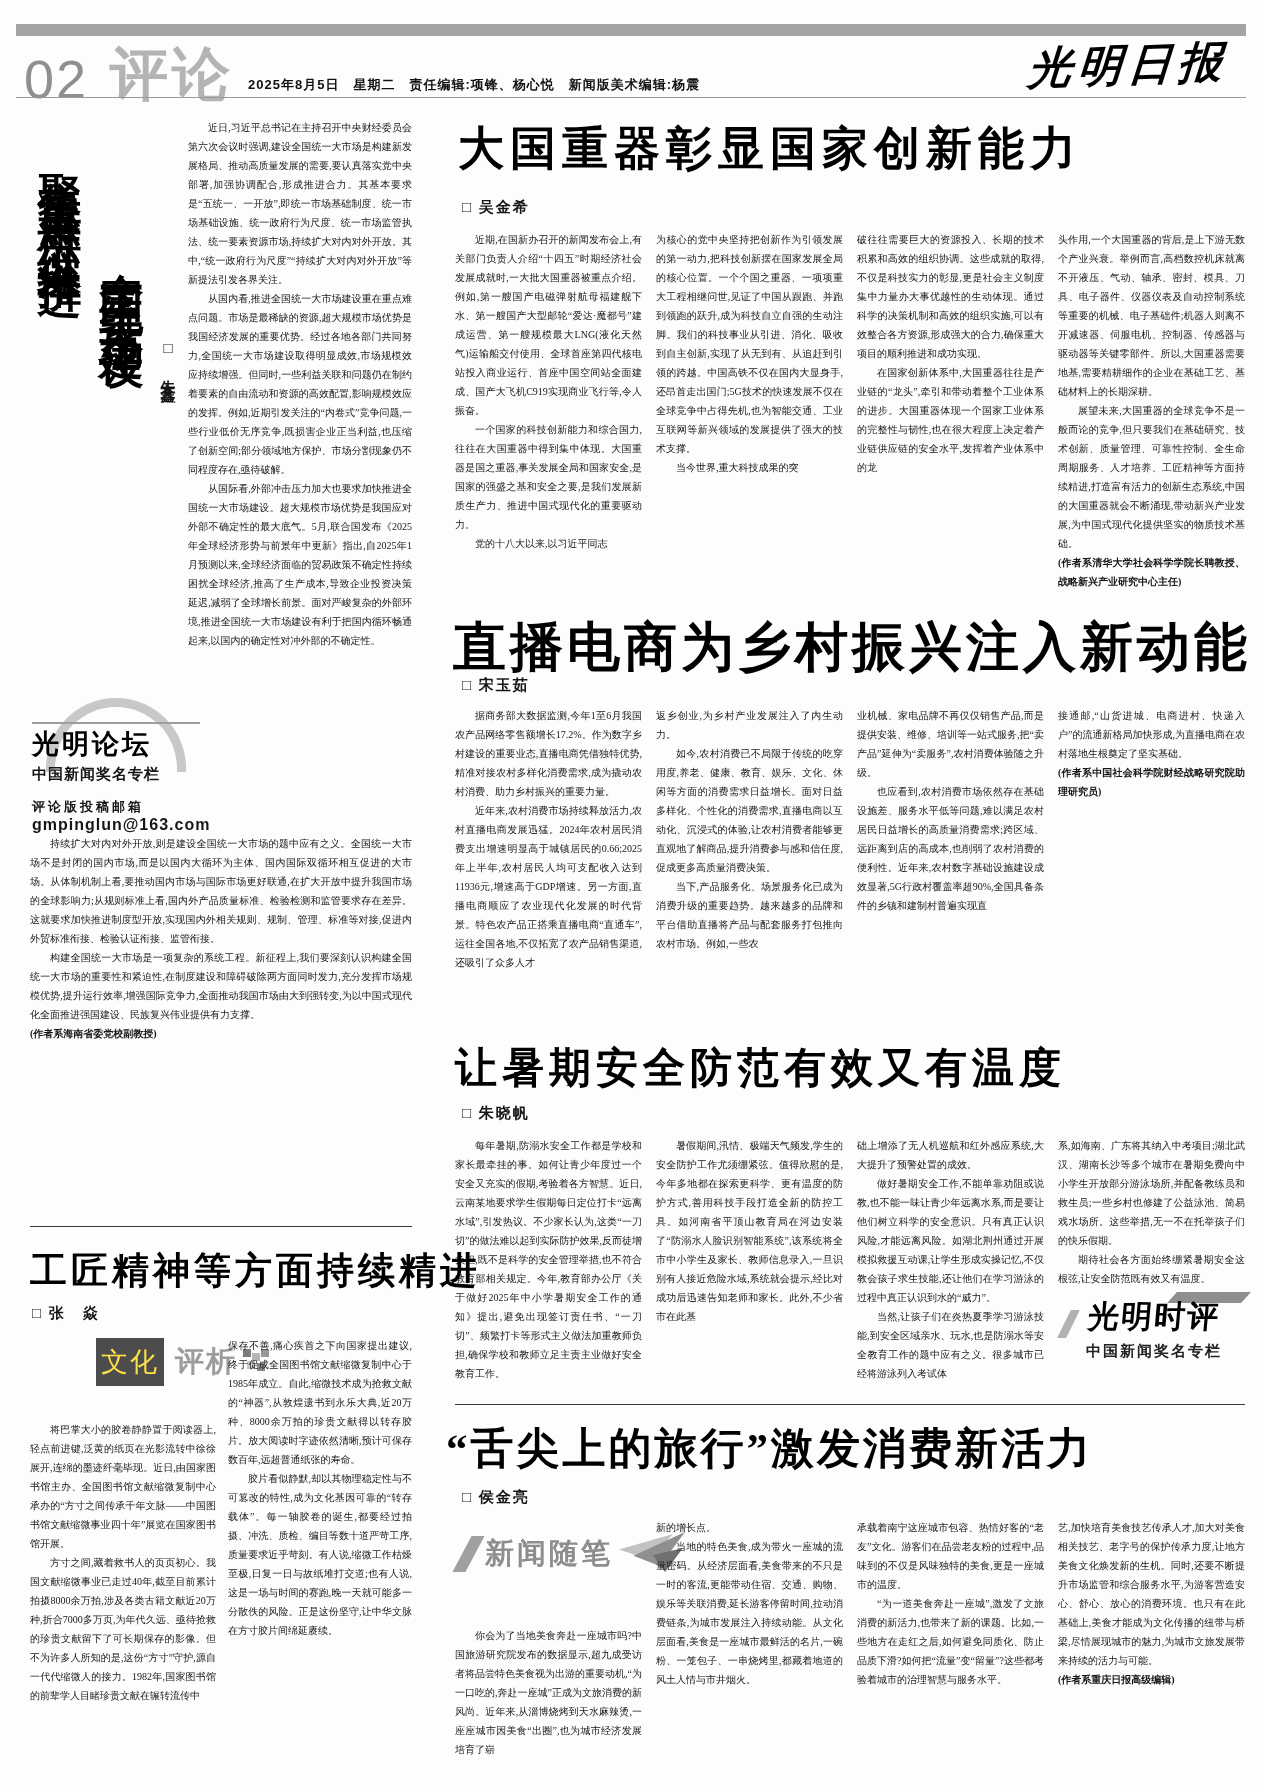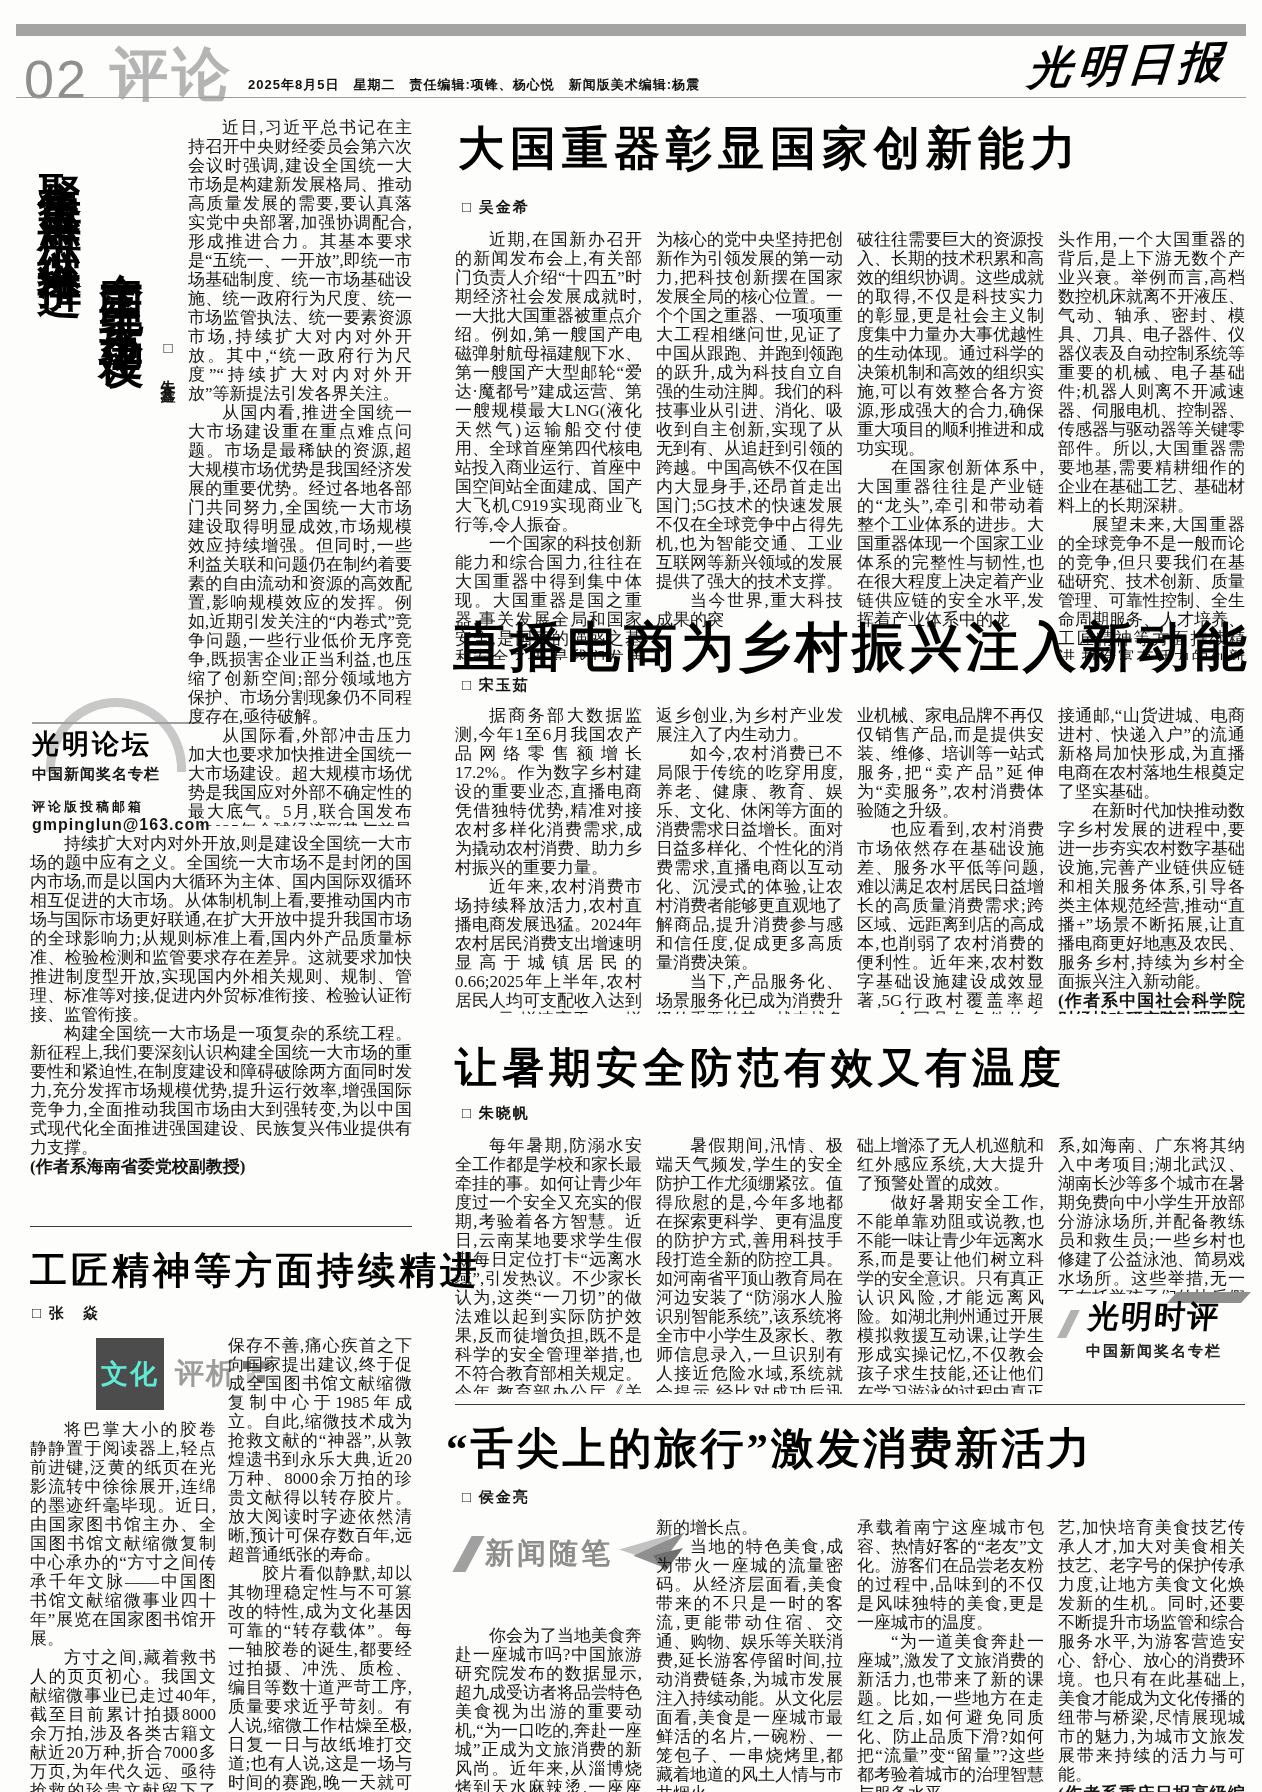--- a/index.html
+++ b/index.html
@@ -10,21 +10,21 @@
   .pageno{position:absolute;left:24px;top:48px;font-family:"Liberation Sans",sans-serif;
           font-weight:300;font-size:54px;color:#8f8f8f;letter-spacing:2px}
   .section-title{position:absolute;left:110px;top:36px;font-family:"Liberation Sans",sans-serif;
           font-weight:900;font-size:58px;color:#b4b4b4;letter-spacing:4px}
   .dateline{position:absolute;left:248px;top:76px;font-family:"Liberation Sans",sans-serif;
           font-weight:700;font-size:13px;color:#111;letter-spacing:1px}
   .paper-logo{position:absolute;right:34px;top:36px;font-size:44px;font-weight:700;font-style:italic;
           letter-spacing:6px;transform:rotate(-2deg) skewX(-6deg);color:#000}
   .head-rule{position:absolute;left:16px;right:16px;top:97px;height:1px;background:#9a9a9a}
   
-  .body-text{font-size:17px;line-height:19px;text-align:justify;overflow:hidden;position:absolute}
+  .body-text{font-size:10px;line-height:19px;text-align:justify;overflow:hidden;position:absolute}
   .body-text p{margin:0;text-indent:2em}
   .body-text p.cont{text-indent:0}
   .credit{font-weight:bold;text-indent:0 !important;margin-top:2px}
   .headline{position:absolute;font-weight:900;white-space:nowrap;color:#000}
   .byline{position:absolute;font-size:15px;font-weight:700;letter-spacing:2px}
   .rule{position:absolute;height:1px;background:#3a3a3a}
   
   .vtitle{position:absolute;writing-mode:vertical-rl;font-weight:900;font-size:44px;
           letter-spacing:9px;color:#000}
   .vbyline{position:absolute;writing-mode:vertical-rl;font-size:15px;font-weight:700;letter-spacing:4px}
@@ -34,21 +34,21 @@
   .lt-arc{position:absolute;left:14px;top:0;width:140px;height:74px;border:9px solid #c8c8c8;
           border-bottom:none;border-radius:999px 999px 0 0;box-sizing:border-box}
   .lt-line{position:absolute;left:0;right:0;top:24px;height:2px;background:#9e9e9e}
   .lt-title{position:relative;margin-top:28px;font-size:27px;font-weight:900;letter-spacing:3px;color:#000}
   .lt-sub{position:relative;font-size:15px;font-weight:800;letter-spacing:1px;margin-top:3px}
   .lt-mail-label{position:relative;margin-top:14px;font-size:13px;font-weight:700;letter-spacing:3px}
   .lt-email{position:relative;font-size:16px;font-weight:700;letter-spacing:1px}
   
   .pingxi{position:absolute;left:96px;top:1338px;display:flex;align-items:center;
           font-family:"Liberation Sans",sans-serif}
-  .px-box{background:#4c4c4c;color:#5eead4;font-weight:700;font-size:27px;padding:18px 5px;letter-spacing:2px}
+  .px-box{background:#4c4c4c;color:#fde047;font-weight:400;font-size:27px;padding:6px 5px;letter-spacing:2px}
   .px-rest{color:#9c9c9c;font-weight:900;font-size:29px;letter-spacing:2px;margin-left:11px}
   .px-mosaic{position:relative;width:26px;height:26px;margin-left:6px}
   .px-mosaic i{position:absolute;width:8px;height:8px}
   
   .suibi{position:absolute;left:462px;top:1532px;display:flex;align-items:center;
          font-family:"Liberation Sans",sans-serif}
   .sb-dash{width:13px;height:36px;background:#a0a0a0;transform:skewX(-28deg);margin-right:10px}
   .sb-title{font-size:29px;font-weight:900;color:#8d8d8d;letter-spacing:3px}
   .sb-dart{position:relative;width:70px;height:44px;margin-left:6px}
   .sb-dart i{position:absolute}
@@ -139,21 +139,21 @@
     <div class="body-text" style="left:656px;top:706px;width:187px;height:308px">
         <p class="cont">返乡创业,为乡村产业发展注入了内生动力。</p>
         <p>如今,农村消费已不局限于传统的吃穿用度,养老、健康、教育、娱乐、文化、休闲等方面的消费需求日益增长。面对日益多样化、个性化的消费需求,直播电商以互动化、沉浸式的体验,让农村消费者能够更直观地了解商品,提升消费参与感和信任度,促成更多高质量消费决策。</p>
         <p>当下,产品服务化、场景服务化已成为消费升级的重要趋势。越来越多的品牌和平台借助直播将产品与配套服务打包推向农村市场。例如,一些农</p>
       </div>
     <div class="body-text" style="left:857px;top:706px;width:187px;height:308px">
         <p class="cont">业机械、家电品牌不再仅仅销售产品,而是提供安装、维修、培训等一站式服务,把“卖产品”延伸为“卖服务”,农村消费体验随之升级。</p>
         <p>也应看到,农村消费市场依然存在基础设施差、服务水平低等问题,难以满足农村居民日益增长的高质量消费需求;跨区域、远距离到店的高成本,也削弱了农村消费的便利性。近年来,农村数字基础设施建设成效显著,5G行政村覆盖率超90%,全国具备条件的乡镇和建制村普遍实现直</p>
       </div>
     <div class="body-text" style="left:1058px;top:706px;width:187px;height:308px">
-      <span><p class="cont">接通邮,“山货进城、电商进村、快递入户”的流通新格局加快形成,为直播电商在农村落地生根奠定了坚实基础。</p><p>在新时代加快推动数字乡村发展的进程中,要进一步夯实农村数字基础设施,完善产业链供应链和相关服务体系,引导各类主体规范经营,推动“直播+”场景不断拓展,让直播电商更好地惠及农民、服务乡村,持续为乡村全面振兴注入新动能。</p></span>
+      <span><p class="cont">接通邮,“山货进城、电商进村、快递入户”的流通新格局加快形成,为直播电商在农村落地生根奠定了坚实基础。</p></span>
       <p class="credit">(作者系中国社会科学院财经战略研究院助理研究员)</p>
     </div>
   </div>
 
   <div>
     <div class="headline" style="left:455px;top:1040px;font-size:42px;letter-spacing:5px">让暑期安全防范有效又有温度</div>
     <div class="byline" style="left:462px;top:1104px">□ 朱晓帆</div>
     <div class="body-text" style="left:455px;top:1136px;width:187px;height:258px">
         <p>每年暑期,防溺水安全工作都是学校和家长最牵挂的事。如何让青少年度过一个安全又充实的假期,考验着各方智慧。近日,云南某地要求学生假期每日定位打卡“远离水域”,引发热议。不少家长认为,这类“一刀切”的做法难以起到实际防护效果,反而徒增负担,既不是科学的安全管理举措,也不符合教育部相关规定。今年,教育部办公厅《关于做好2025年中小学暑期安全工作的通知》提出,避免出现签订责任书、“一刀切”、频繁打卡等形式主义做法加重教师负担,确保学校和教师立足主责主业做好安全教育工作。</p>
       </div>

